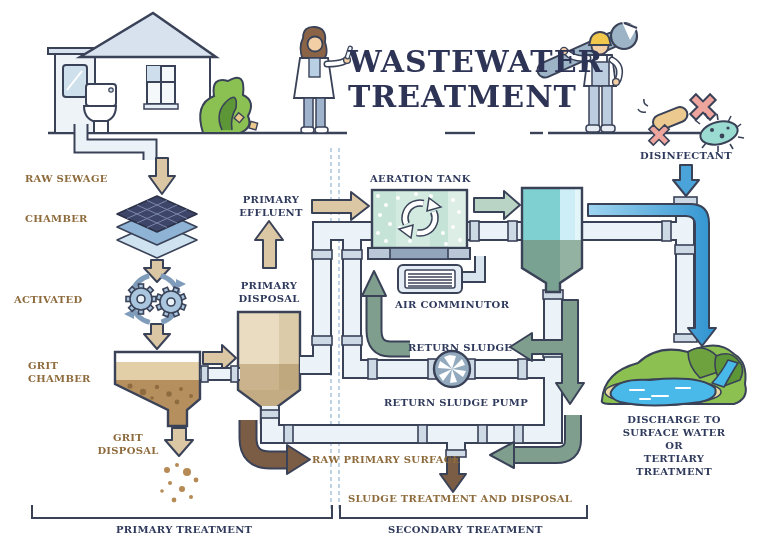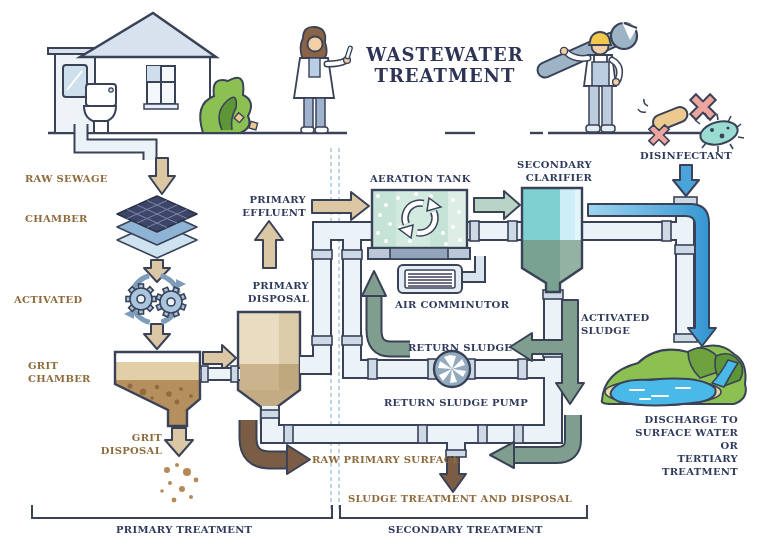--- a/index.html
+++ b/index.html
@@ -2,23 +2,23 @@
 <html><head>
 <meta charset="utf-8">
 <style>
   html,body{margin:0;padding:0;background:#fff;}
   #canvas{position:relative;width:770px;height:554px;background:#ffffff;overflow:hidden;
           font-family:"DejaVu Serif","Liberation Serif",serif;}
   #art{position:absolute;left:0;top:0;}
   .lbl{position:absolute;font-weight:bold;font-size:10px;letter-spacing:.3px;line-height:1.3;
        color:#2f3a5c;}
   .lbl.brown{color:#8e6b3c;}
-  .ctr{text-align:right;} .rgt{text-align:left;} .nw{white-space:nowrap;}
+  .ctr{text-align:center;} .rgt{text-align:left;} .nw{white-space:nowrap;}
   #title{position:absolute;left:348px;top:44px;width:194px;text-align:center;
-         font-weight:bold;font-size:18px;line-height:1.18;letter-spacing:1px;color:#2e3456;}
+         font-weight:bold;font-size:30px;line-height:1.18;letter-spacing:1px;color:#2e3456;}
   .dline{display:block;}
 </style>
 </head>
 <body>
 
 <div id="canvas">
 
 <svg id="art" width="770" height="554" viewBox="0 0 770 554">
   <defs>
     <linearGradient id="gflow" x1="0" y1="0" x2="1" y2="0">
@@ -451,25 +451,23 @@
 </div>
 
 <div class="lbl brown rgt nw" style="left:25px;top:172px;width:86px">RAW SEWAGE</div>
 <div class="lbl brown rgt nw" style="left:25px;top:212px;width:86px">CHAMBER</div>
 <div class="lbl brown rgt nw" style="left:14px;top:293px;width:96px">ACTIVATED</div>
 <div class="lbl brown rgt" style="left:28px;top:359px;width:82px">GRIT CHAMBER</div>
 <div class="lbl brown ctr" style="left:94px;top:431px;width:68px">GRIT DISPOSAL</div>
 <div class="lbl ctr" style="left:236px;top:193px;width:70px">PRIMARY EFFLUENT</div>
 <div class="lbl ctr" style="left:229px;top:279px;width:80px">PRIMARY DISPOSAL</div>
 <div class="lbl ctr nw" style="left:370px;top:172px;width:100px">AERATION TANK</div>
-<div class="lbl ctr" style="left:512px;top:158px;width:80px">SECONDARY CLARIFIER</div>
 <div class="lbl ctr nw" style="left:395px;top:298px;width:106px">AIR COMMINUTOR</div>
 <div class="lbl ctr nw" style="left:408px;top:341px;width:100px">RETURN SLUDGE</div>
 <div class="lbl ctr nw" style="left:384px;top:396px;width:136px">RETURN SLUDGE PUMP</div>
-<div class="lbl" style="left:581px;top:311px;width:74px">ACTIVATED SLUDGE</div>
 <div class="lbl brown nw" style="left:312px;top:453px;width:130px">RAW PRIMARY SURFACE</div>
 <div class="lbl brown ctr nw" style="left:348px;top:492px;width:204px">SLUDGE TREATMENT AND DISPOSAL</div>
 <div class="lbl ctr nw" style="left:640px;top:149px;width:92px">DISINFECTANT</div>
 
 <div class="lbl ctr" style="left:610px;top:413px;width:128px">
   <span class="dline">DISCHARGE TO</span>
   <span class="dline">SURFACE WATER</span>
   <span class="dline">OR</span>
   <span class="dline">TERTIARY</span>
   <span class="dline">TREATMENT</span>

